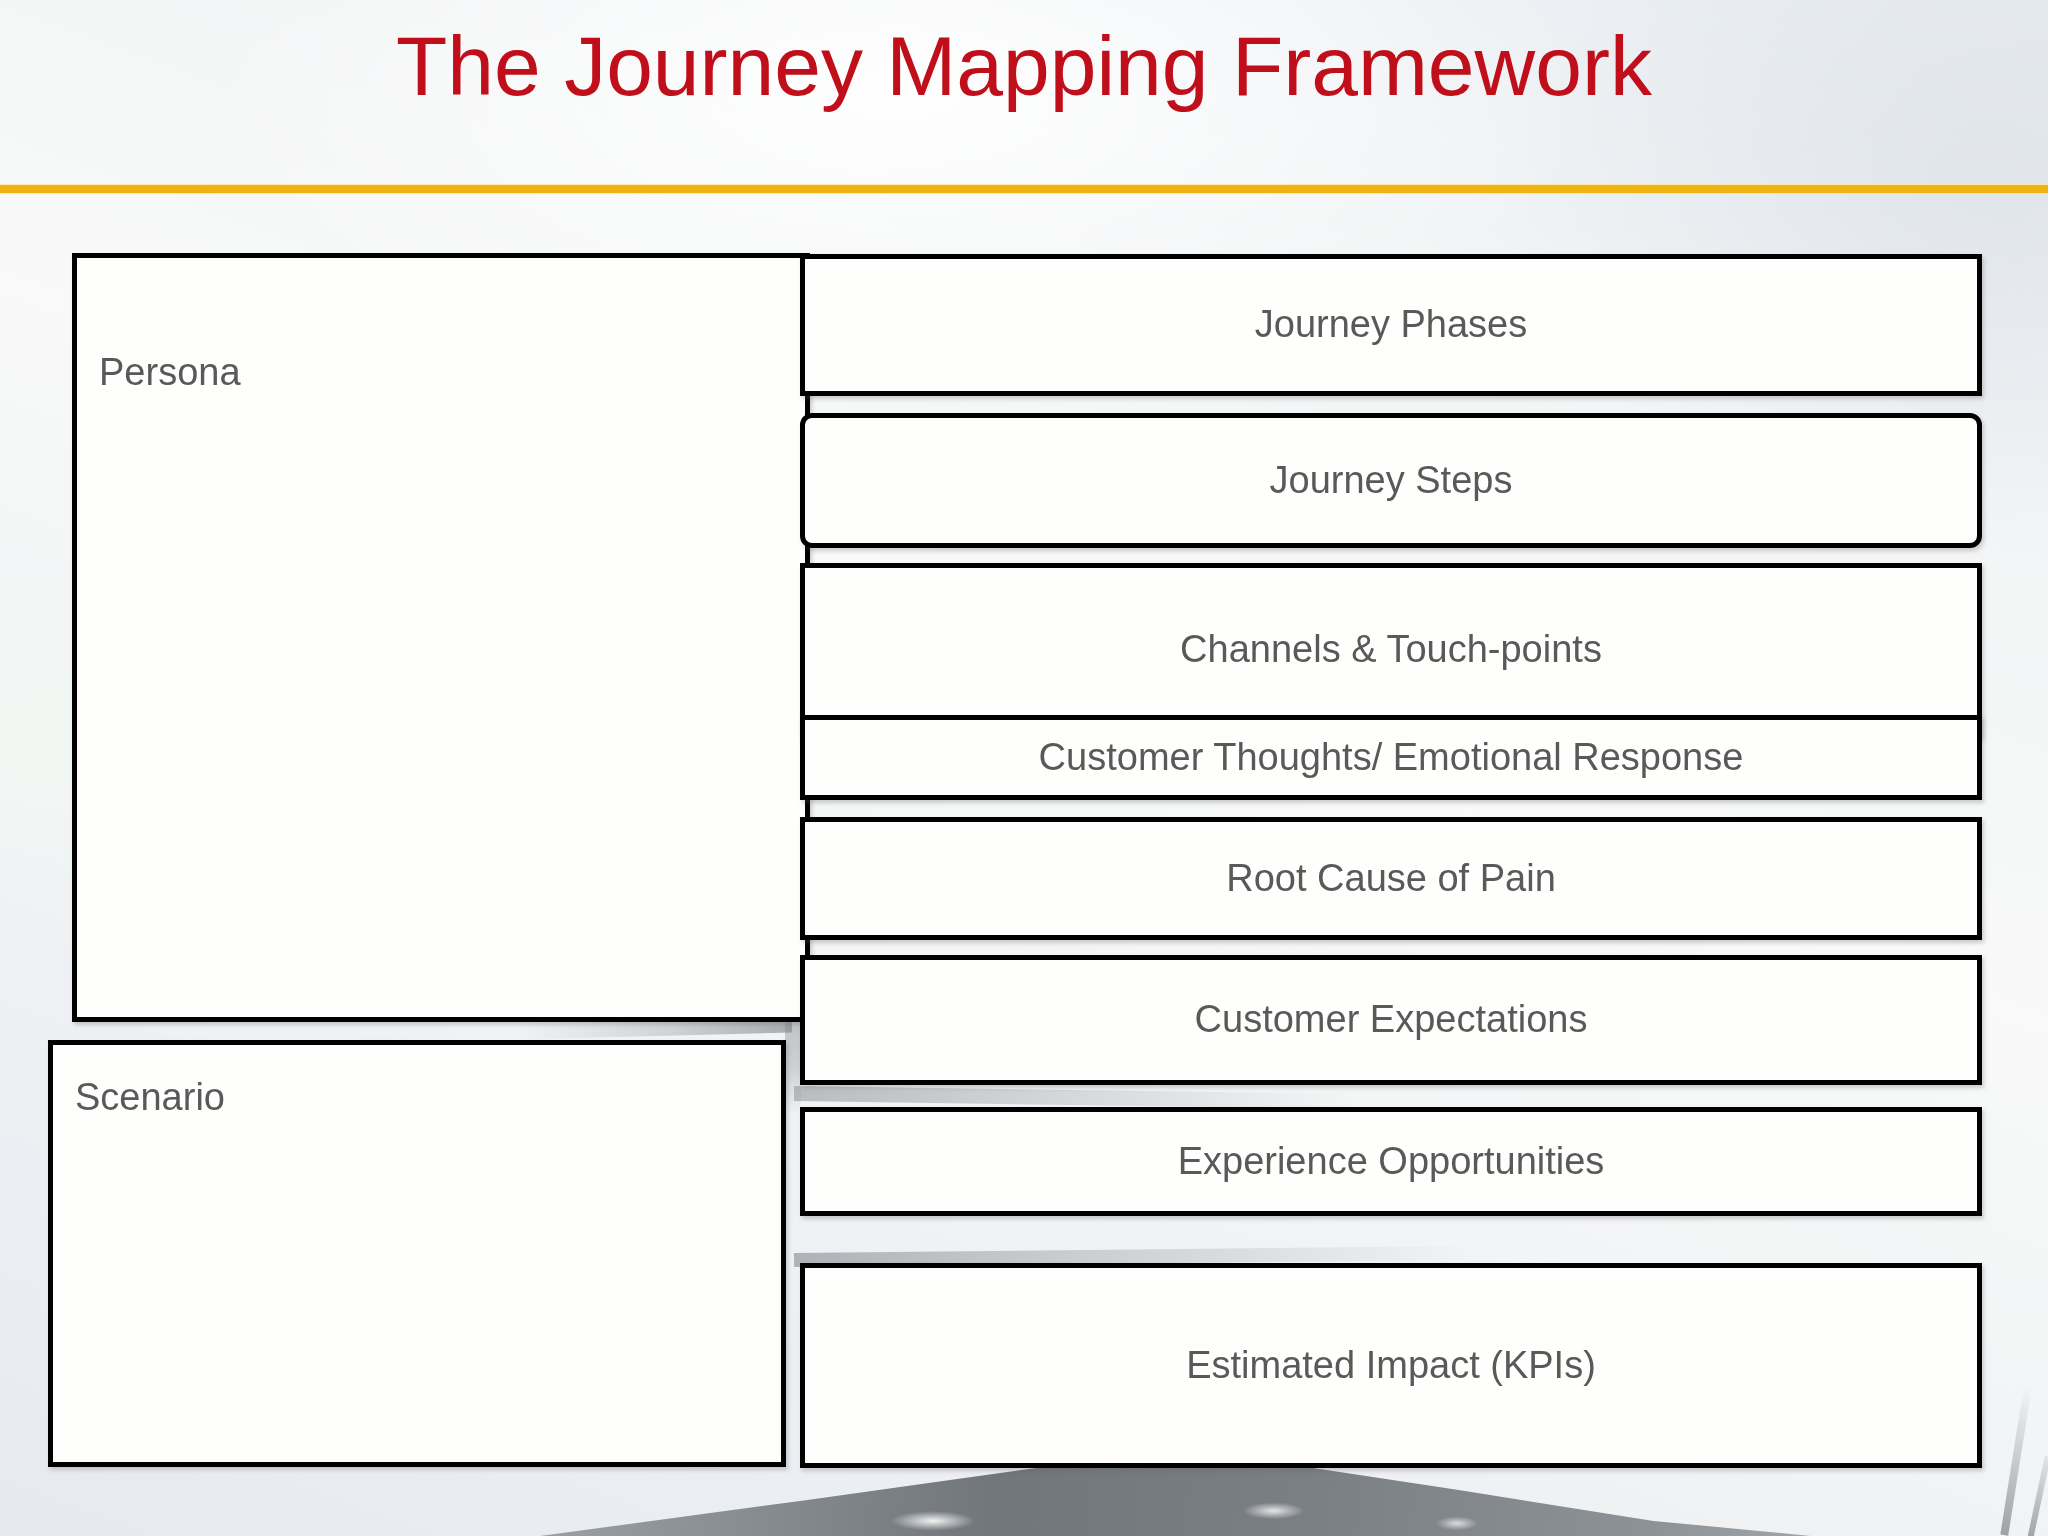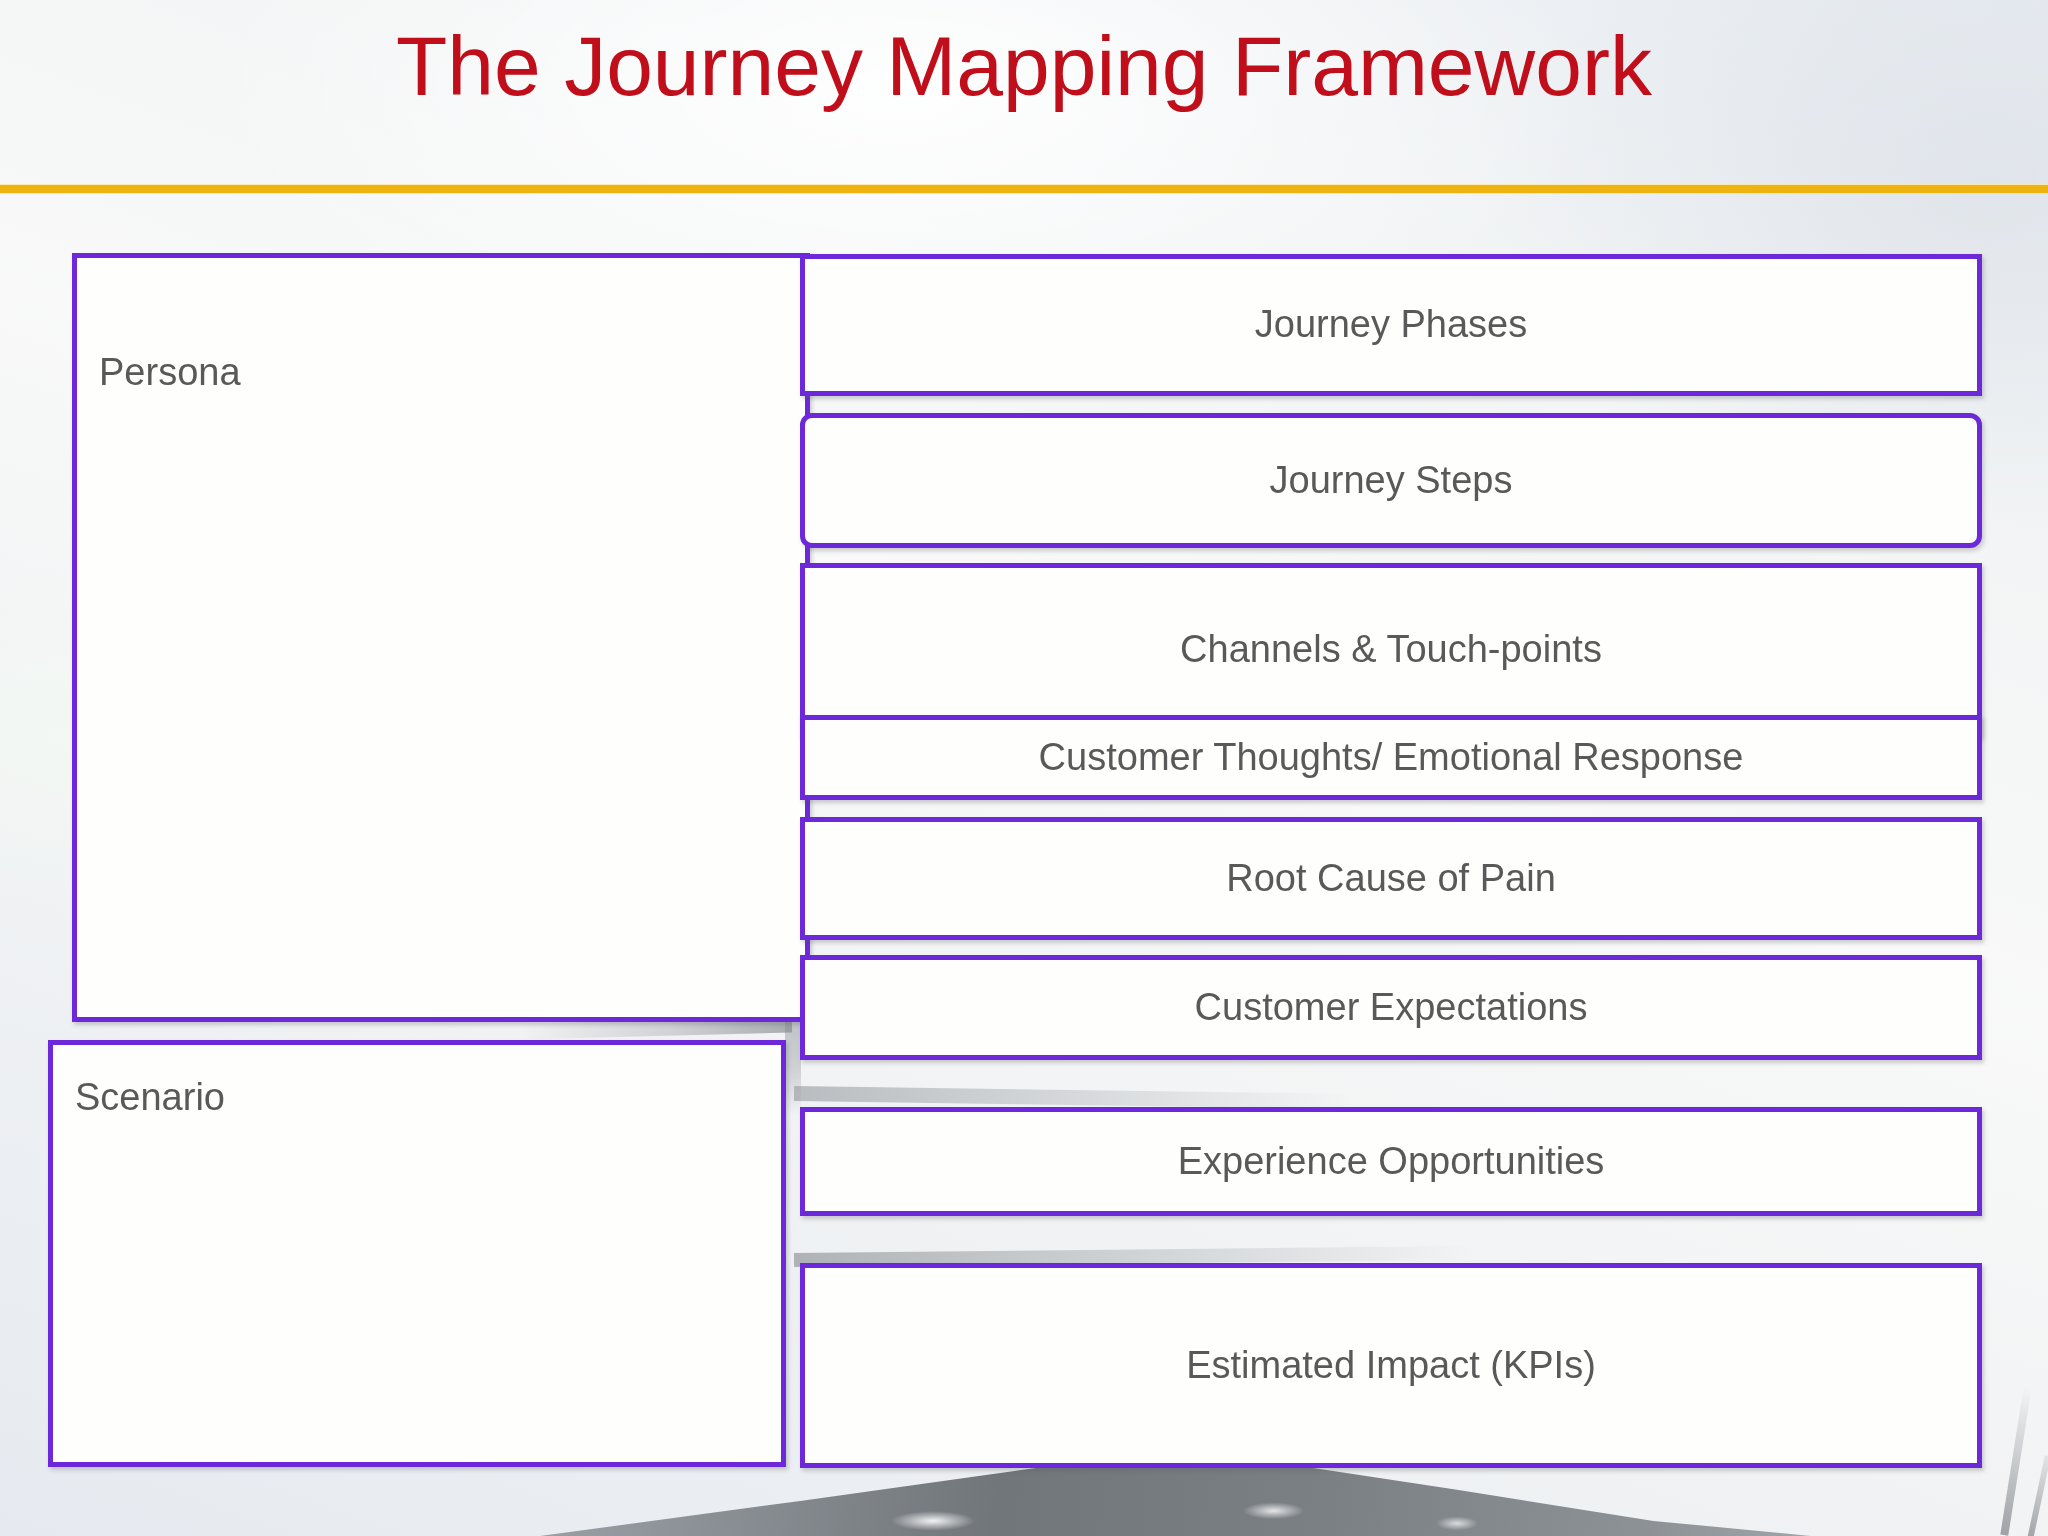--- a/index.html
+++ b/index.html
@@ -81,41 +81,41 @@
     position: absolute; z-index: 2;
     left: 0; top: 185px; width: 100%; height: 8px;
     background: #EEB311;
     box-shadow: 0 1px 0 rgba(255,230,160,0.8), 0 -1px 0 rgba(255,230,160,0.8);
   }
 
   
   .panel, .row {
     position: absolute; z-index: 2;
     box-sizing: border-box;
-    border: 5px solid #6d28d9;
+    border: 5px solid #000000;
     background: #FEFEFD;
     box-shadow: 2px 3px 4px rgba(90,90,95,0.28);
     color: #595959;
     font-size: 38px;
     line-height: 1.2;
   }
   .panel.persona  { left: 48px; top: 253px;  width: 738px; height: 769px; padding: 92px 0 0 22px; margin-left: 24px; }
   .panel.scenario { left: 48px; top: 1040px; width: 738px; height: 427px; padding: 30px 0 0 22px; }
 
   .row {
     left: 800px; width: 1182px;
     display: flex; align-items: center; justify-content: center;
     text-align: center;
   }
   .row.r1 { top: 254px;  height: 142px; }
   .row.r2 { top: 413px;  height: 135px; border-radius: 12px; }
   .row.r3 { top: 563px;  height: 174px; }
   .row.r4 { top: 715px;  height: 85px;  }
   .row.r5 { top: 817px;  height: 123px; }
-  .row.r6 { top: 955px;  height: 105px; text-align: right; }
+  .row.r6 { top: 955px;  height: 130px; text-align: right; }
   .row.r7 { top: 1107px; height: 109px; }
   .row.r8 { top: 1263px; height: 205px; }
 </style>
 </head>
 <body>
 
 <div class="slide">
 
   <div class="bg">
     <div class="streak s1"></div>

